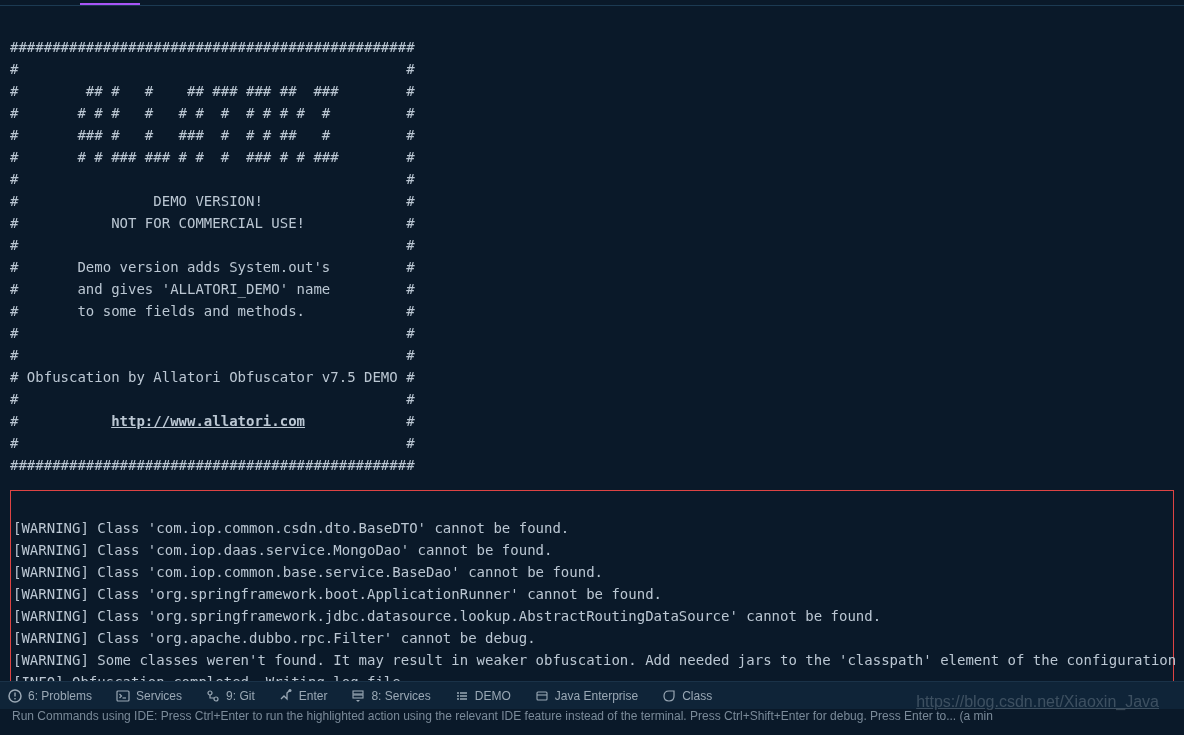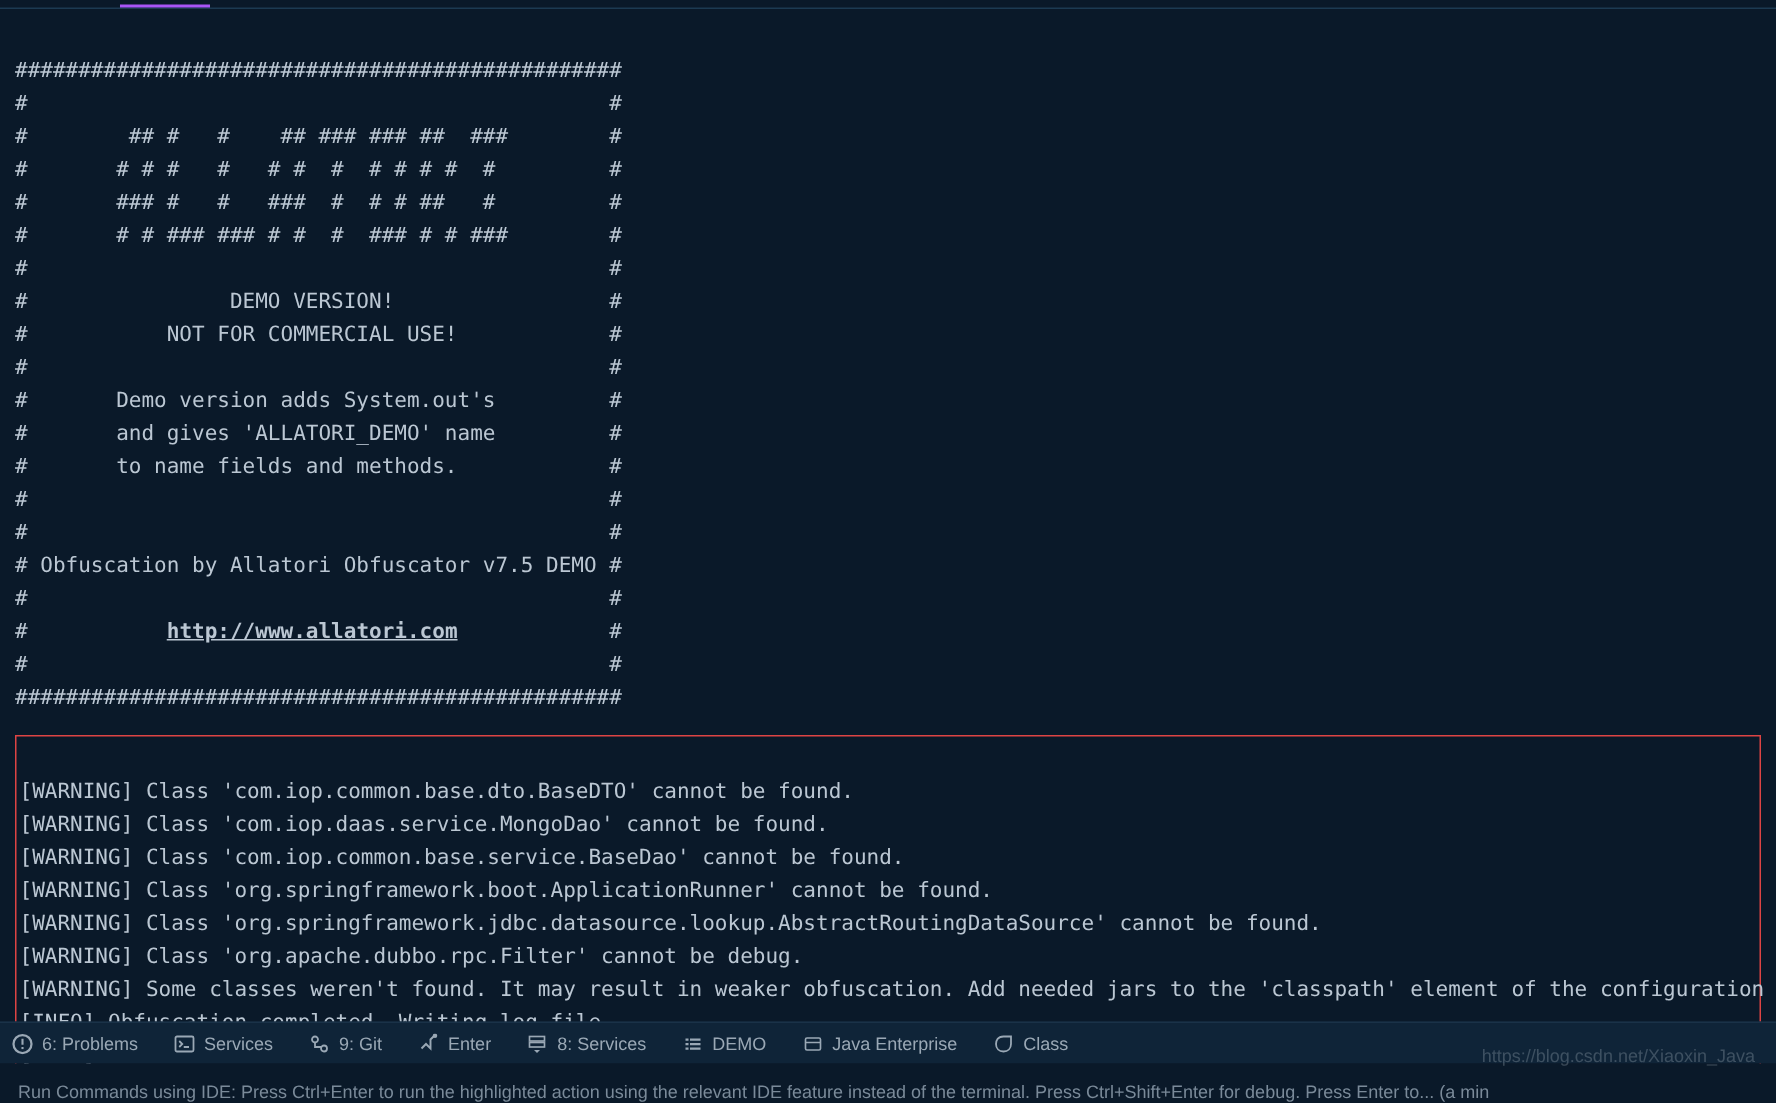--- a/index.html
+++ b/index.html
@@ -79,35 +79,36 @@
   justify-content: center;
 }
 .status-bar {
   position: absolute;
   bottom: 0;
   left: 0;
   right: 0;
   height: 26px;
   background: #0a1929;
   display: flex;
-  align-items: flex-end;
+  align-items: flex-start;
   padding: 0 12px;
   font-family: -apple-system, 'Segoe UI', sans-serif;
   font-size: 12px;
   color: #7a8a99;
   white-space: nowrap;
   overflow: hidden;
 }
 .watermark {
   position: absolute;
-  right: 14px;
+  right: 25px;
   bottom: 24px;
   font-family: -apple-system, sans-serif;
-  font-size: 12px;
+  font-size: 16px;
   color: rgba(200,210,220,0.25);
+  text-decoration: underline;
 }
 </style>
 </head>
 <body>
 
 <div class="tab-strip">
   <div class="tab-underline"></div>
 </div>
 
 <div class="terminal-output">
@@ -116,32 +117,32 @@
 <span>#        ## #   #    ## ### ### ##  ###        #</span>
 <span>#       # # #   #   # #  #  # # # #  #         #</span>
 <span>#       ### #   #   ###  #  # # ##   #         #</span>
 <span>#       # # ### ### # #  #  ### # # ###        #</span>
 <span>#                                              #</span>
 <span>#                DEMO VERSION!                 #</span>
 <span>#           NOT FOR COMMERCIAL USE!            #</span>
 <span>#                                              #</span>
 <span>#       Demo version adds System.out's         #</span>
 <span>#       and gives 'ALLATORI_DEMO' name         #</span>
-<span>#       to name fields and methods.            #</span>
+<span>#       to some fields and methods.            #</span>
 <span>#                                              #</span>
 <span>#                                              #</span>
 <span># Obfuscation by Allatori Obfuscator v7.5 DEMO #</span>
 <span>#                                              #</span>
 <span>#           </span><span class="link">http://www.allatori.com</span><span>            #</span>
 <span>#                                              #</span>
 <span>################################################</span>
 </div>
 
 <div class="highlight-box">
-<span>[WARNING] Class 'com.iop.common.base.dto.BaseDTO' cannot be found.</span>
+<span>[WARNING] Class 'com.iop.common.csdn.dto.BaseDTO' cannot be found.</span>
 <span>[WARNING] Class 'com.iop.daas.service.MongoDao' cannot be found.</span>
 <span>[WARNING] Class 'com.iop.common.base.service.BaseDao' cannot be found.</span>
 <span>[WARNING] Class 'org.springframework.boot.ApplicationRunner' cannot be found.</span>
 <span>[WARNING] Class 'org.springframework.jdbc.datasource.lookup.AbstractRoutingDataSource' cannot be found.</span>
 <span>[WARNING] Class 'org.apache.dubbo.rpc.Filter' cannot be debug.</span>
 <span>[WARNING] Some classes weren't found. It may result in weaker obfuscation. Add needed jars to the 'classpath' element of the configuration file.</span>
 <span>[INFO] Obfuscation completed. Writing log file...</span>
 <span class="info-bracket">[</span><span>INFO</span><span class="info-bracket">]</span>
 </div>
 

